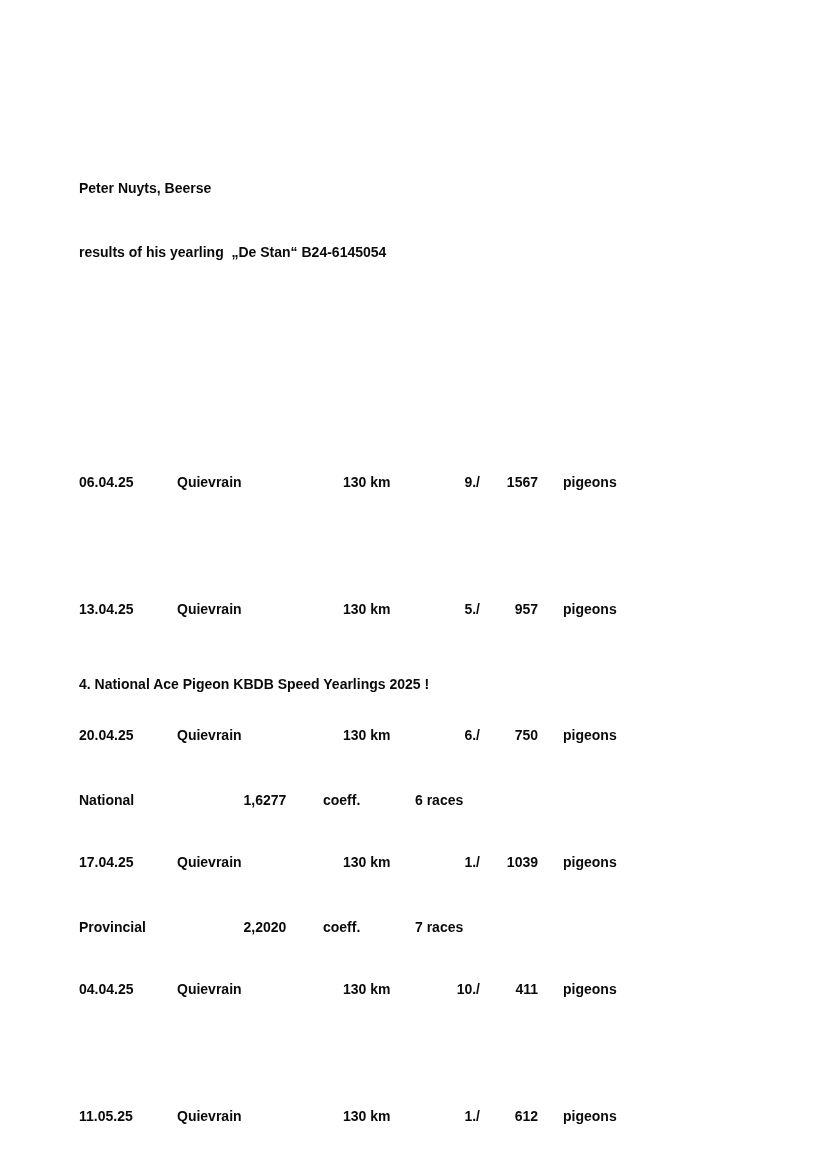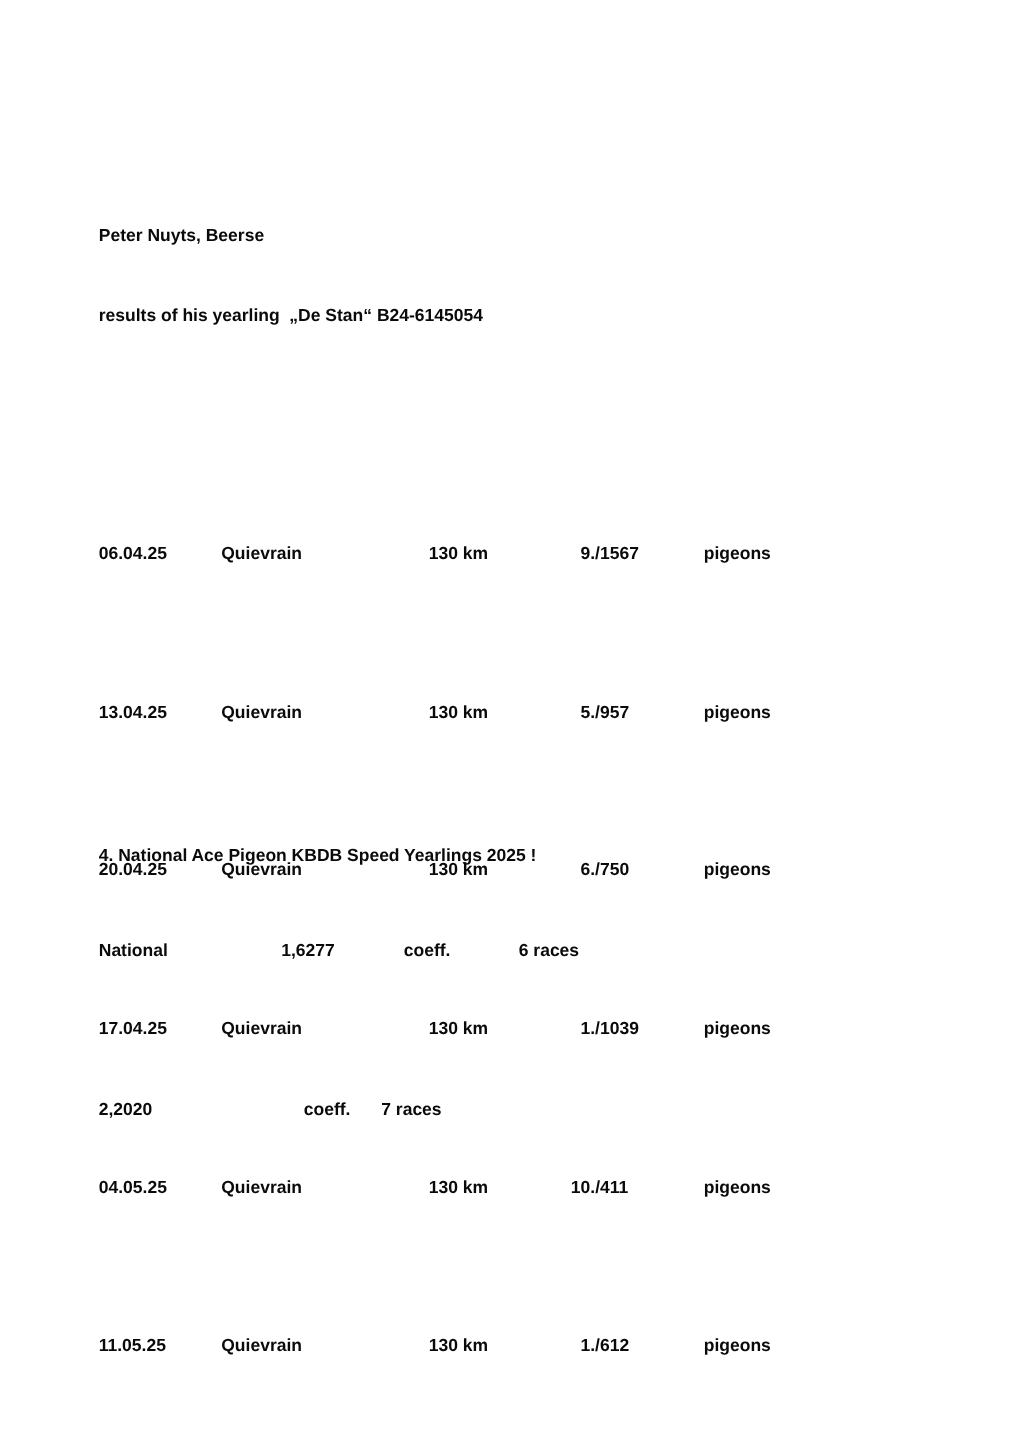--- a/index.html
+++ b/index.html
@@ -27,40 +27,40 @@
   .subtitle-line { top: 237px; }
   .results-table { top: 300px; }
   .coeff-table   { top: 618px; }
   .ace-line      { top: 669px; }
 
   .result-row {
     display: grid;
     grid-template-columns: 98px 166px 90px 105px auto;
     height: 31.7px;
   }
-  .cell { white-space: pre; }
+  .cell { white-space: pre; margin-top: 40px; }
   .cell.result { text-align: right; }
   .cell.result .pos {
     display: inline-block;
     min-width: 40px;
     text-align: right;
   }
   .cell.result .count {
     display: inline-block;
     width: 58px;
-    text-align: left;
+    text-align: right;
   }
   .cell.unit { padding-left: 25px; }
 
   .coeff-row {
     display: grid;
     grid-template-columns: 146px 80px 110px auto;
     height: 31.7px;
   }
-  .coeff-row .value { text-align: left; }
+  .coeff-row .value { text-align: center; }
   .coeff-row .coeff-unit { padding-left: 18px; }
 </style>
 </head>
 <body>
 
 <div class="block author-line">Peter Nuyts, Beerse</div>
 
 <div class="block subtitle-line">results of his yearling  „De Stan“ B24-6145054</div>
 
 <div class="block results-table">
@@ -92,21 +92,21 @@
   
     <div class="result-row">
       <span class="cell date">17.04.25</span>
       <span class="cell place">Quievrain</span>
       <span class="cell dist">130 km</span>
       <span class="cell result"><span class="pos">1./</span><span class="count">1039</span></span>
       <span class="cell unit">pigeons</span>
     </div>
   
     <div class="result-row">
-      <span class="cell date">04.05.25</span>
+      <span class="cell date">04.04.25</span>
       <span class="cell place">Quievrain</span>
       <span class="cell dist">130 km</span>
       <span class="cell result"><span class="pos">10./</span><span class="count">411</span></span>
       <span class="cell unit">pigeons</span>
     </div>
   
     <div class="result-row">
       <span class="cell date">11.05.25</span>
       <span class="cell place">Quievrain</span>
       <span class="cell dist">130 km</span>
@@ -125,19 +125,20 @@
   
 
     <div class="coeff-row">
       <span class="cell label">National</span>
       <span class="cell value">1,6277</span>
       <span class="cell coeff-unit">coeff.</span>
       <span class="cell races">6 races</span>
     </div>
   
     <div class="coeff-row">
+      <span class="cell label">Provincial</span>
       <span class="cell value">2,2020</span>
       <span class="cell coeff-unit">coeff.</span>
       <span class="cell races">7 races</span>
     </div>
   </div>
 
 <div class="block ace-line">4. National Ace Pigeon KBDB Speed Yearlings 2025 !</div>
 
 </body></html>

